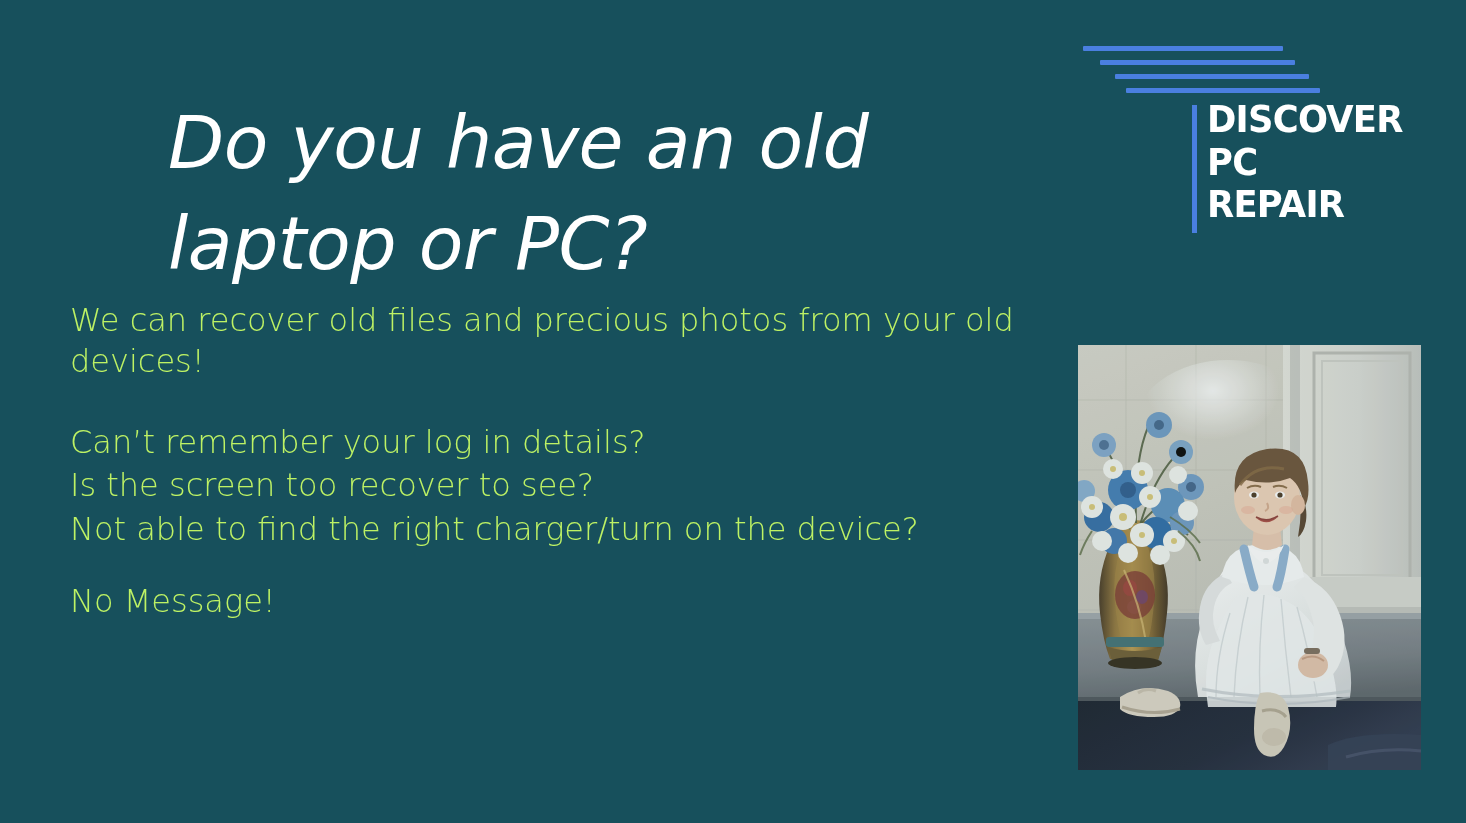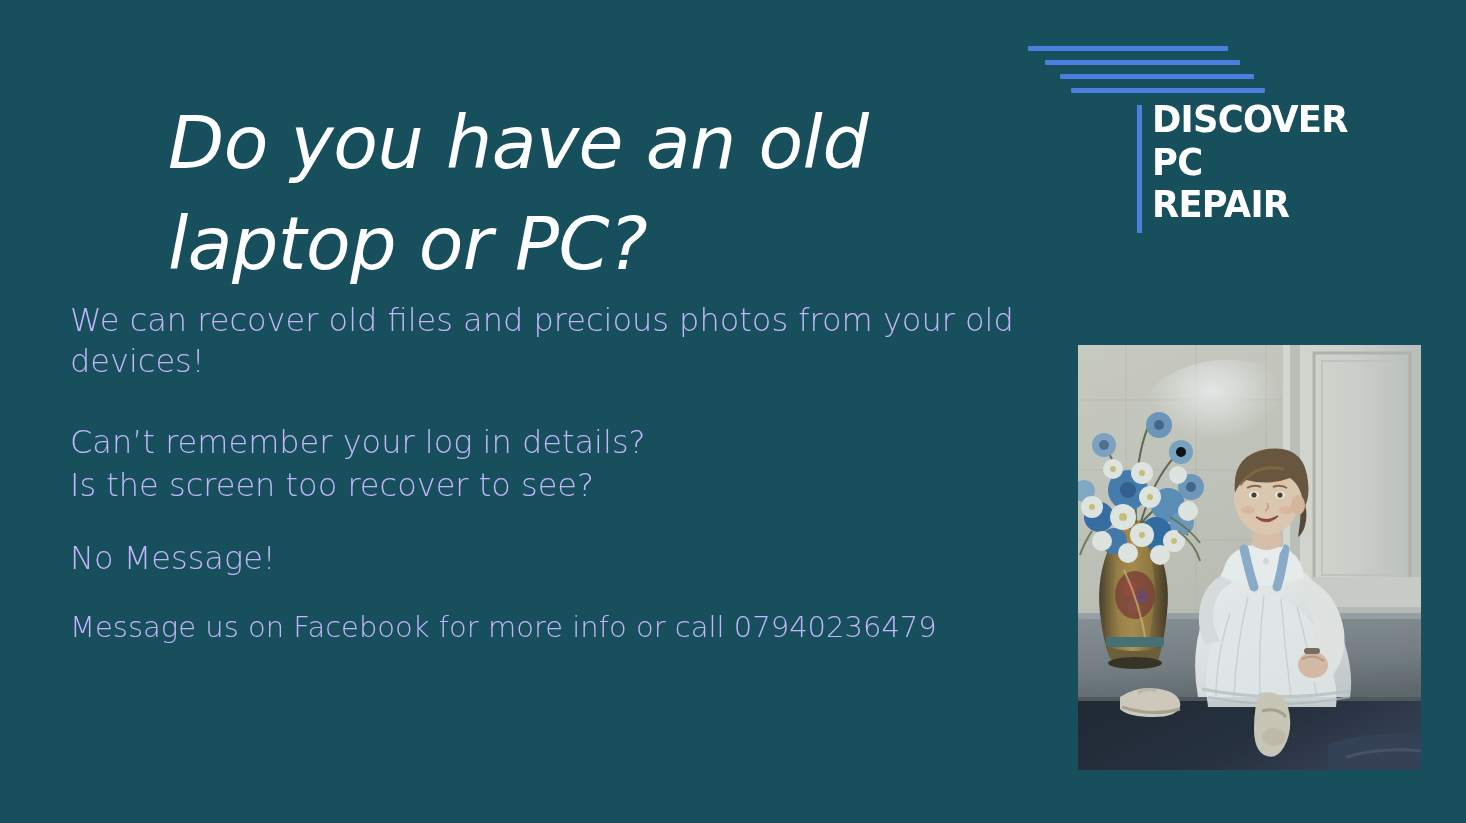--- a/index.html
+++ b/index.html
@@ -39,39 +39,39 @@
     letter-spacing: -0.5px;
     white-space: pre-line;
   }
 
   
   #body-copy {
     position: absolute;
     left: 70px;
     top: 300px;
     width: 980px;
-    color: #c4b5fd;
+    color: #bef264;
     font-family: "DejaVu Sans", "Liberation Sans", sans-serif;
     font-size: 32px;
     font-weight: 300;
     line-height: 1.28;
   }
   .para {
     margin: 0 0 30px 0;
   }
   .para:last-child { margin-bottom: 0; }
   .para.tight { line-height: 1.36; margin-top: 39px; }
   .para .ln { display: block; }
 
   #facebook-line { font-size: 29px; }
 
   
   #logo {
     position: absolute;
-    left: 1025px;
+    left: 1080px;
     top: 38px;
     width: 250px;
     height: 205px;
   }
   .logo-rule {
     position: absolute;
     height: 5px;
     border-radius: 1px;
     background: #4a7fe0;
   }
@@ -124,25 +124,25 @@
   <h1 id="headline">Do you have an old
 laptop or PC?</h1>
 
   <div id="body-copy">
 
     <p class="para">We can recover old files and precious photos from your old devices!</p>
 
     <p class="para tight">
       <span class="ln">Can’t remember your log in details?</span>
       <span class="ln">Is the screen too recover to see?</span>
+      <span class="ln">Not able to find the right charger/turn on the device?</span>
     </p>
 
     <p class="para">No Message!</p>
 
-    <p class="para" id="facebook-line">Message us on Facebook for more info or call 07940236479</p>
   </div>
 
   <div id="logo">
     <span class="logo-rule r1"></span>
     <span class="logo-rule r2"></span>
     <span class="logo-rule r3"></span>
     <span class="logo-rule r4"></span>
     <span id="logo-bar"></span>
     <div id="logo-wordmark">DISCOVER
 PC

